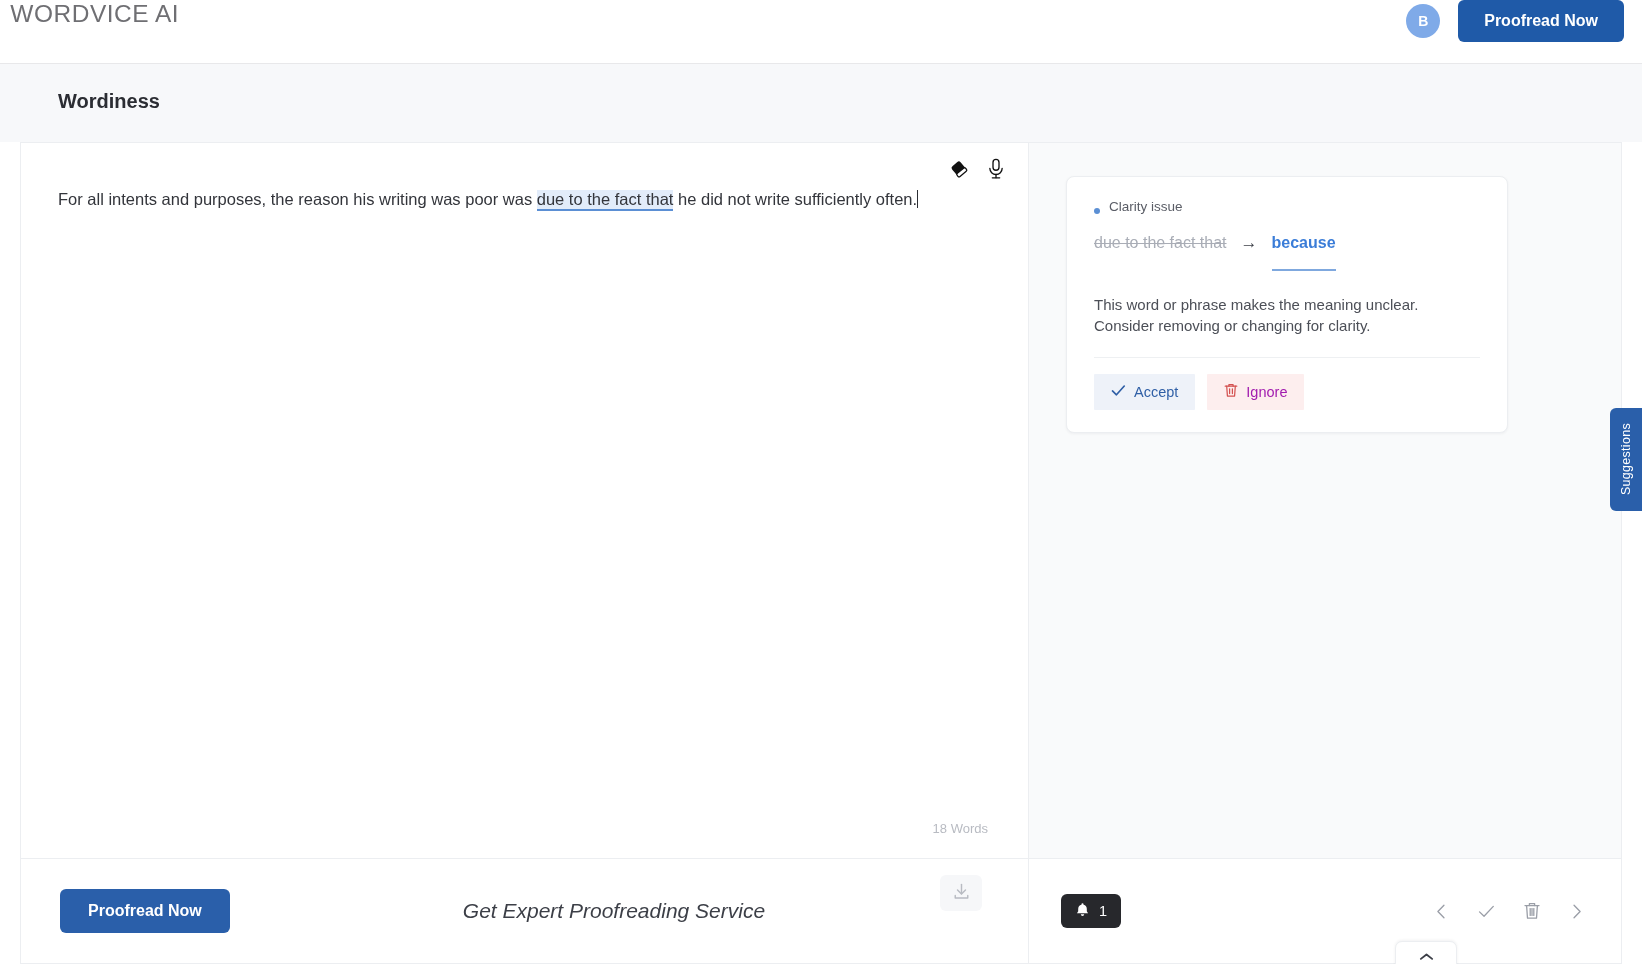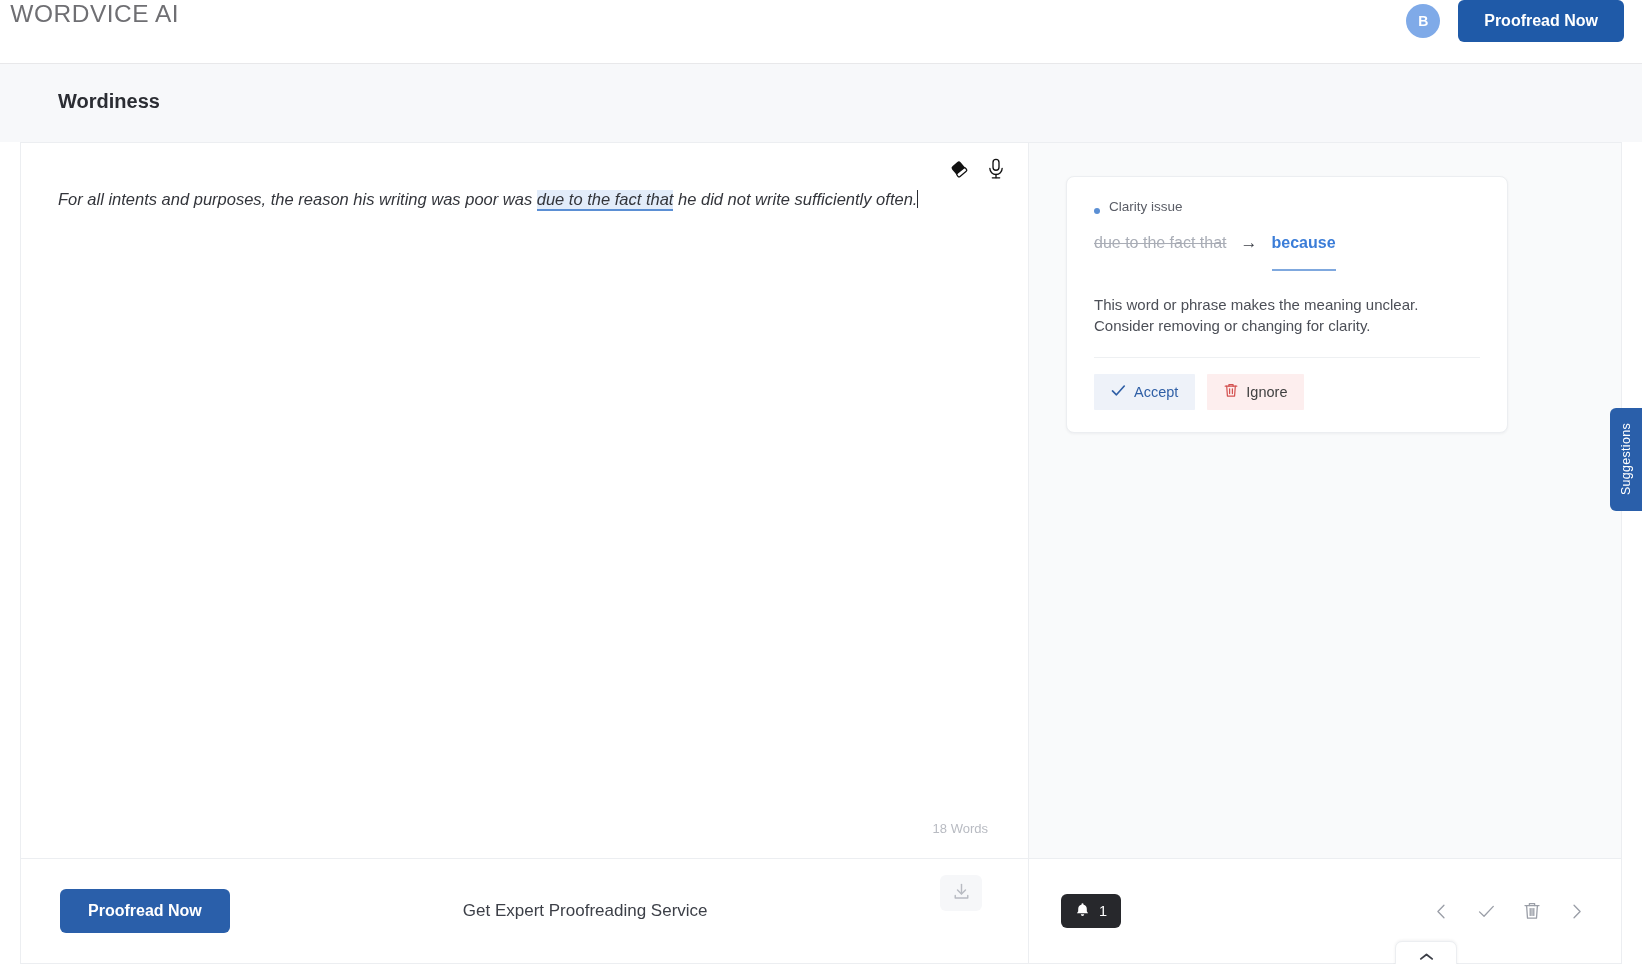--- a/index.html
+++ b/index.html
@@ -82,21 +82,20 @@
     display: flex; align-items: center; gap: 16px;
   }
   .tool-icon { cursor: pointer; line-height: 0; }
 
   .editor-text {
     position: absolute;
     left: 37px; top: 44px; right: 60px;
     font-size: 16.5px;
     color: #33353b;
     line-height: 1.55;
-    font-style: italic;
   }
   .hl-phrase {
     background: #e2ecfa;
     border-bottom: 2px solid #5b8fd4;
     padding-bottom: 1px;
   }
   .caret {
     display: inline-block;
     width: 1px; height: 18px;
     background: #2b2d33;
@@ -161,21 +160,21 @@
   .sug-actions { display: flex; gap: 12px; }
   .act-btn {
     display: flex; align-items: center; gap: 8px;
     border: none; border-radius: 1px;
     font-size: 14.5px;
     font-family: "Liberation Sans", sans-serif;
     padding: 9px 17px;
     cursor: pointer;
   }
   .act-accept { background: #eef2f9; color: #2f5fa6; }
-  .act-ignore { background: #fdeeee; color: #404040; text-align: right; }
+  .act-ignore { background: #fdeeee; color: #a21caf; text-align: right; }
 
   
   .side-tab {
     position: absolute;
     right: 0; top: 408px;
     width: 32px; height: 103px;
     background: #2a5faa;
     border-radius: 6px 0 0 6px;
     display: flex; align-items: center; justify-content: center;
     cursor: pointer;
@@ -209,22 +208,23 @@
     background: #2a5faa;
     color: #ffffff;
     border: none; border-radius: 6px;
     font-size: 16px; font-weight: 700;
     font-family: "Liberation Sans", sans-serif;
     padding: 13px 28px;
     cursor: pointer;
   }
   .expert-link {
     margin-left: 233px;
-    font-size: 17px; color: #3c3f47;
-    cursor: pointer;
+    font-size: 21px; color: #3c3f47;
+    cursor: pointer;
+    font-style: italic;
   }
   .dl-btn {
     position: absolute; right: 46px; top: 16px;
     width: 42px; height: 36px;
     background: #f6f7f9;
     border: none; border-radius: 6px;
     display: flex; align-items: center; justify-content: center;
     cursor: pointer;
   }
   .footer-right {

